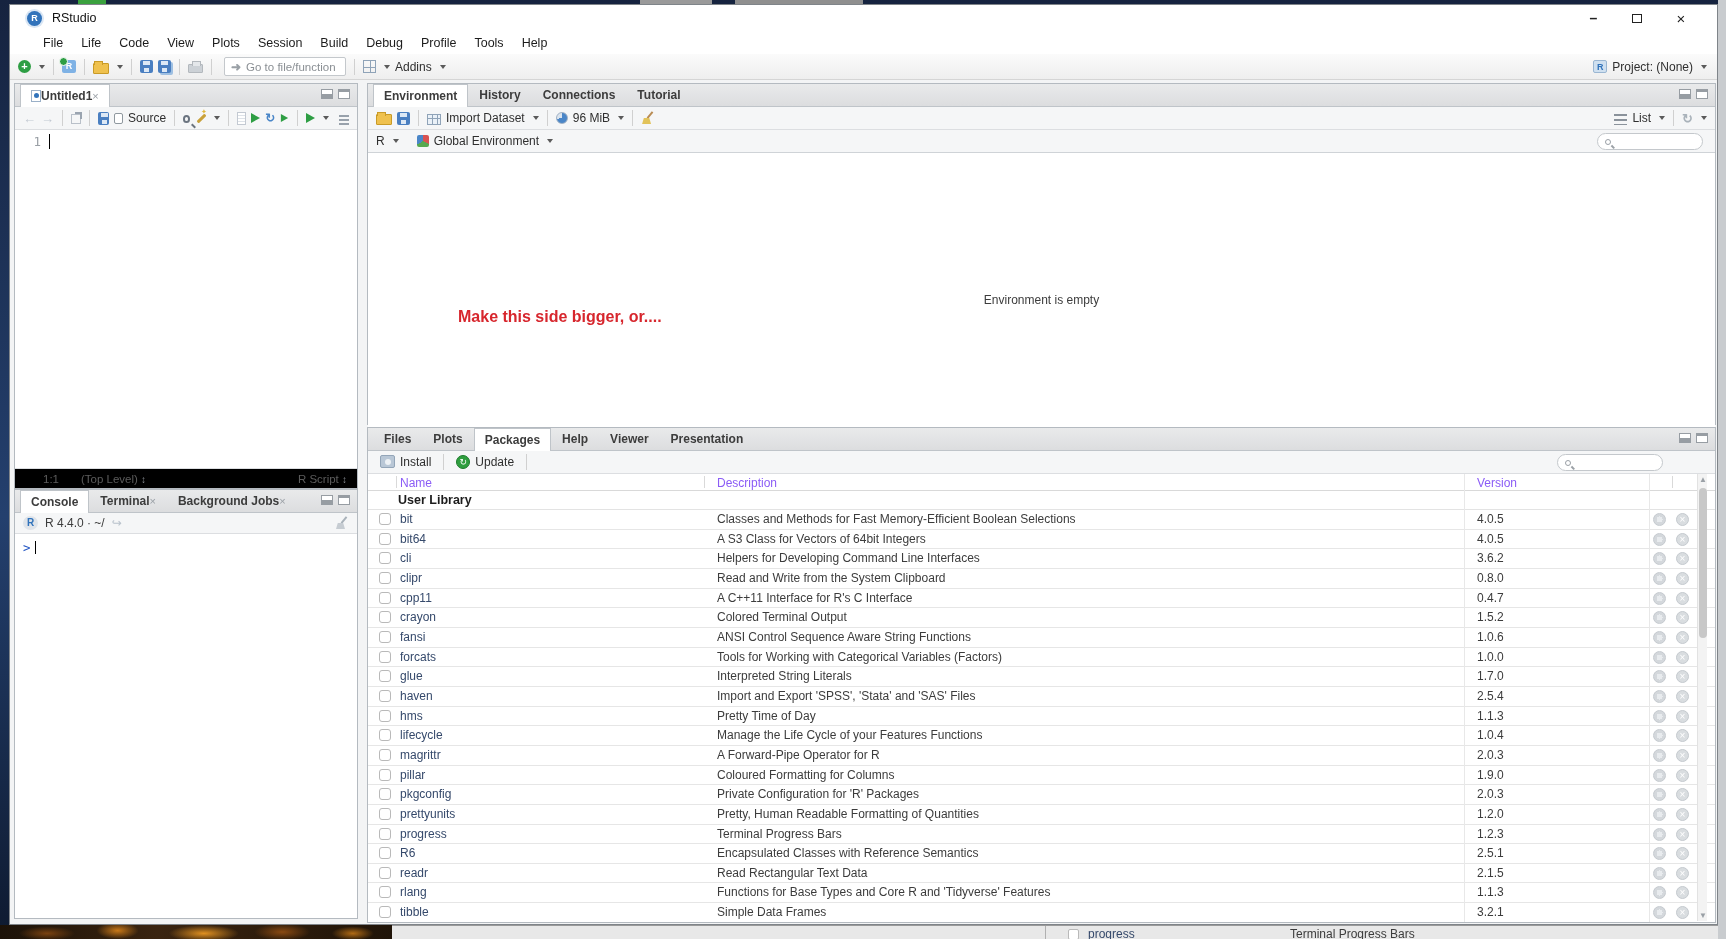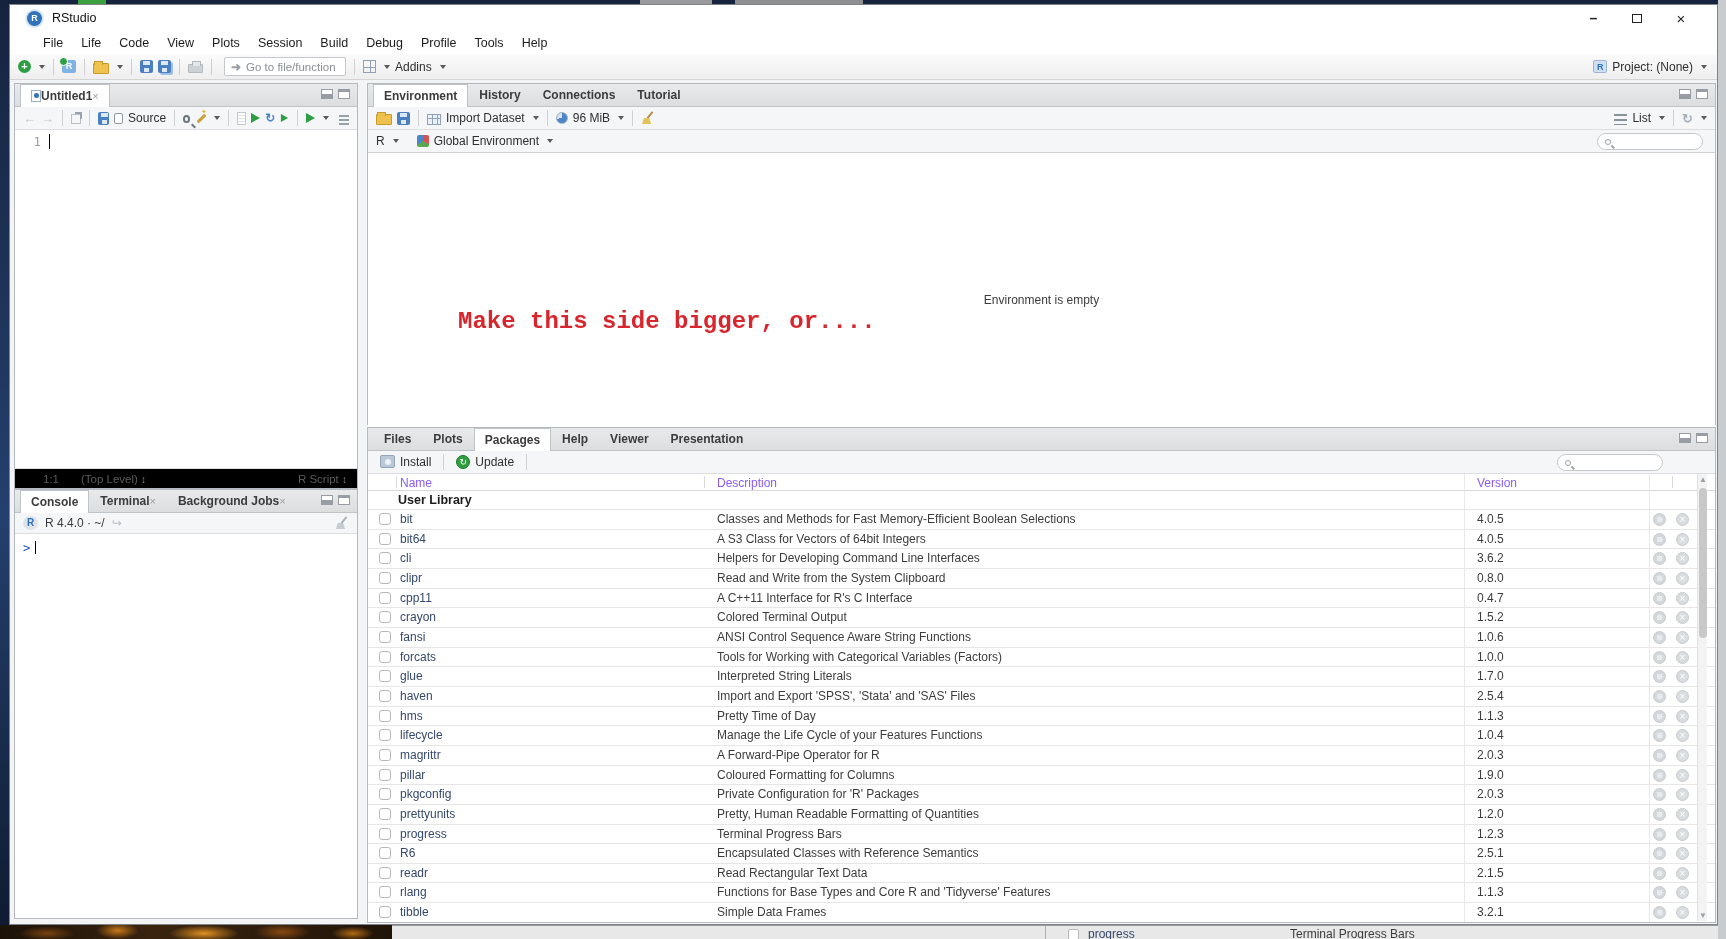--- a/index.html
+++ b/index.html
@@ -133,21 +133,21 @@
   .ic-pie { width:12px; height:12px; border-radius:50%; background:conic-gradient(#4a86c8 0 72%, #dbe4ee 72% 100%); border:1px solid #9fb0c4; }
   .ic-cube { width:12px; height:12px; border-radius:2px; background:conic-gradient(#d85252 0 33%, #57a84f 33% 66%, #4a86c8 66% 100%); }
   .ic-hamburger { width:13px; height:11px; background:repeating-linear-gradient(#8a929b 0 2px, transparent 2px 5px); margin-top:2px; }
   .ic-refresh { color:#a9b2ba; font-size:13px; font-weight:bold; line-height:13px; }
   .search-box { position:absolute; display:flex; align-items:center; gap:4px; background:#fff; border:1px solid #c4c8cc; border-radius:9px; height:17px; padding:0 7px; }
   .search-box input { border:none; outline:none; background:transparent; width:80px; }
   .sb-mag { width:6px; height:6px; border:1.5px solid #9aa0a6; border-radius:50%; position:relative; flex:none; }
   .sb-mag::after { content:""; position:absolute; width:4px; height:1.5px; background:#9aa0a6; transform:rotate(45deg); left:5px; top:6px; }
   #env-body { position:relative; height:276px; background:#fff; }
   #env-empty { position:absolute; top:92px; left:0; right:0; text-align:center; color:#3c3c3c;margin-top:48px; }
-  #env-annotation { position:absolute; left:90px; top:155px; font-size:24px; font-weight:bold; font-family:Liberation Mono, monospace;text-align:right; }
+  #env-annotation { position:absolute; left:90px; top:155px; font-size:16px; font-weight:bold; font-family:Liberation Sans, sans-serif;text-align:right; }
 
   
   .btn-flat { display:flex; align-items:flex-start; gap:5px; padding:0 4px; }
   .ic-install { width:15px; height:13px; background:#b9c7d6; border:1px solid #93a5b8; border-radius:2px; }
   .ic-install::after { content:""; position:absolute; left:4px; top:3px; width:6px; height:6px; border-radius:50%; background:#edf1f5; }
   .ic-update { width:14px; height:14px; border-radius:50%; background:#2f9e3f; border:1px solid #1d7c2c; color:#fff; font-size:9px; text-align:center; line-height:13px; }
   #pkg-header { position:relative; height:17px; border-bottom:1px solid #d9d9d9; color:#8b5cf6; background:#fff; }
   #pkg-header .hsep { position:absolute; top:2px; bottom:2px; width:1px; background:#d9d9d9; }
   #pkg-header span { position:absolute; top:2px; }
   #group-row { position:relative; height:19px; border-bottom:1px solid #e3e3e3; }

